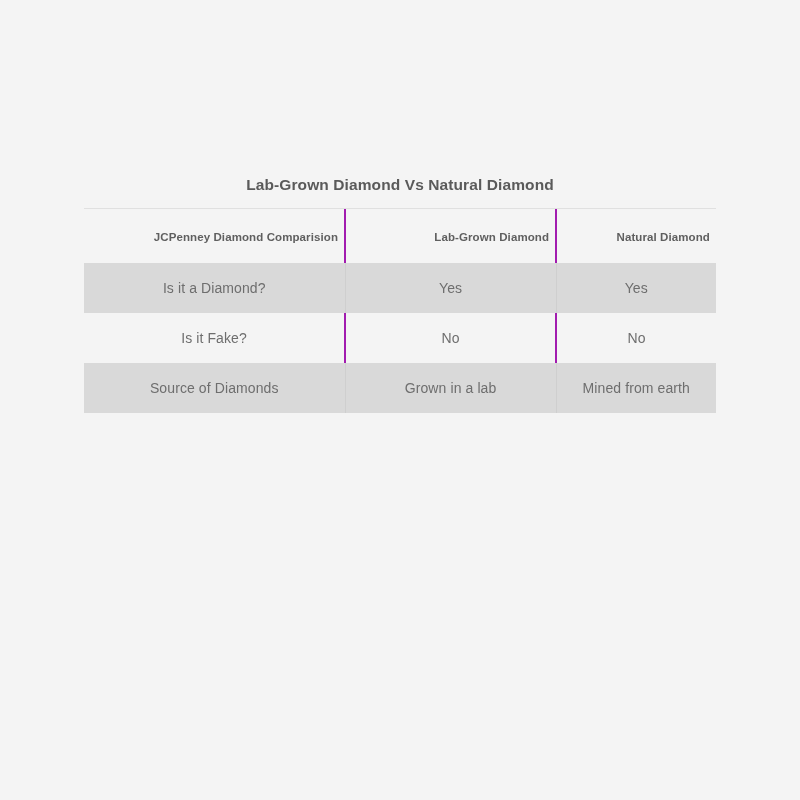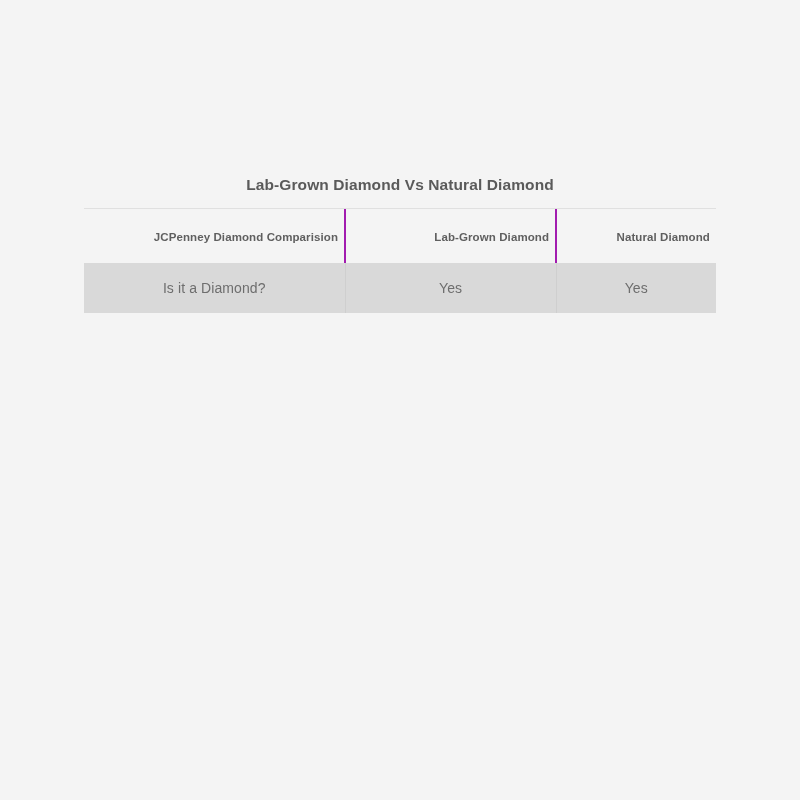--- a/index.html
+++ b/index.html
@@ -94,17 +94,27 @@
           <th class="sep-left">Lab-Grown Diamond</th>
           <th class="sep-left">Natural Diamond</th>
         </tr>
       </thead>
       <tbody>
         <tr class="shaded">
           <td>Is it a Diamond?</td>
           <td class="sep-left">Yes</td>
           <td class="sep-left">Yes</td>
         </tr>
+        <tr class="plain">
+          <td>Is it Fake?</td>
+          <td class="sep-left">No</td>
+          <td class="sep-left">No</td>
+        </tr>
+        <tr class="shaded">
+          <td>Source of Diamonds</td>
+          <td class="sep-left">Grown in a lab</td>
+          <td class="sep-left">Mined from earth</td>
+        </tr>
       </tbody>
     </table>
 
   </div>
 </div>
 
 </body></html>

